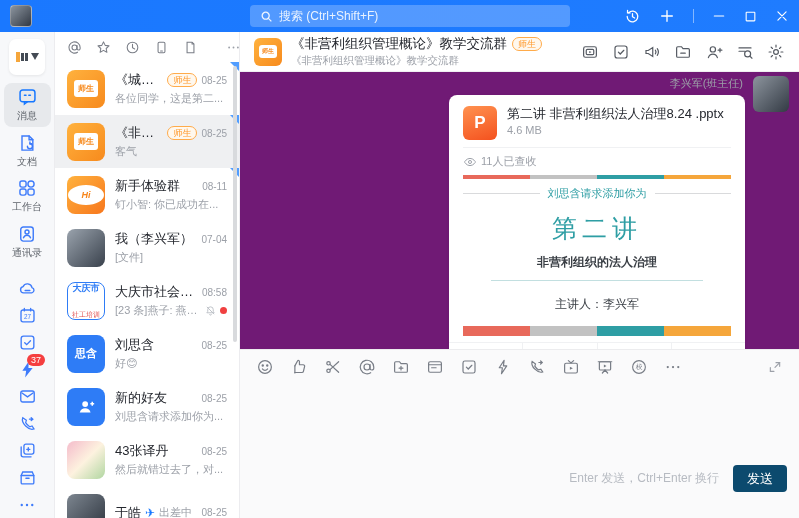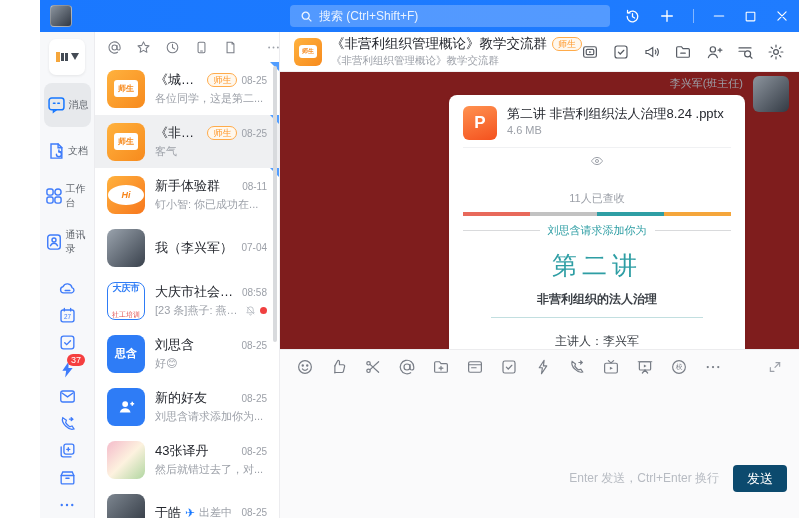--- a/index.html
+++ b/index.html
@@ -1,39 +1,39 @@
 <!DOCTYPE html>
 <html><head>
 <meta charset="utf-8">
 <style>
   * { margin:0; padding:0; box-sizing:border-box; }
   html,body { width:799px; height:518px; overflow:hidden; }
   body { font-family:"Liberation Sans","DejaVu Sans",sans-serif; background:#fff; color:#24272e; }
-  .window { width:799px; height:518px; display:flex; flex-direction:column;padding-left:40px; }
+  .window { width:799px; height:518px; display:flex; flex-direction:column; }
 
   
   .topbar { height:32px; background:linear-gradient(90deg,#1a78ff,#1f7cff); display:flex; align-items:center; padding:0 10px; flex-shrink:0; }
   .tb-avatar { width:22px; height:22px; border-radius:4px; background:linear-gradient(135deg,#8b949e,#313843); border:1px solid rgba(255,255,255,.4); }
   .tb-search { margin-left:218px; width:320px; height:22px; border-radius:4px; background:rgba(255,255,255,.24); display:flex; align-items:center; gap:6px; padding:0 10px; color:rgba(255,255,255,.88); font-size:12px; }
   .tb-right { margin-left:auto; display:flex; align-items:center; gap:18px; }
   .tb-right .icon { display:flex; align-items:center; }
   .tb-divider { width:1px; height:14px; background:rgba(255,255,255,.45); }
 
   
   .app-body { flex:1; display:flex; min-height:0; }
 
   
   .rail { width:55px; background:#f7f8fa; border-right:1px solid #ececef; display:flex; flex-direction:column; align-items:center; padding-top:7px; flex-shrink:0; }
   .org-logo { width:36px; height:36px; background:#fff; border-radius:7px; box-shadow:0 1px 3px rgba(0,0,0,.08); display:flex; align-items:center; justify-content:center; gap:1px; margin-bottom:8px; }
   .org-logo i { display:block; }
   .logo-bar1 { width:4px; height:10px; background:#f5a63b; }
   .logo-bar2 { width:3px; height:8px; background:#434a54; }
   .logo-bar3 { width:3px; height:8px; background:#434a54; }
   .logo-wifi { width:0; height:0; border-left:4px solid transparent; border-right:4px solid transparent; border-top:7px solid #434a54; margin-left:2px; }
-  .rail-item { width:47px; height:44px; border-radius:8px; display:flex; flex-direction:row; align-items:center; justify-content:center; gap:2px; margin-bottom:2px; cursor:pointer; }
+  .rail-item { width:47px; height:44px; border-radius:8px; display:flex; flex-direction:column; align-items:center; justify-content:center; gap:2px; margin-bottom:2px; cursor:pointer; }
   .rail-item.active { background:#e7e9ec; }
   .rail-item .lbl { font-size:10px; color:#5f646b; }
   .rail-tools { margin-top:9px; display:flex; flex-direction:column; align-items:center; }
   .rail-tool { height:27px; display:flex; align-items:center; justify-content:center; position:relative; width:40px; cursor:pointer; }
   .flash-badge { position:absolute; top:-2px; left:20px; background:#f53f3f; color:#fff; font-size:9px; line-height:12px; padding:0 4px; border-radius:8px; }
 
   
   .chatlist { width:185px; background:#fff; border-right:1px solid #ececef; display:flex; flex-direction:column; flex-shrink:0; position:relative; }
   .cl-toolbar { height:30px; display:flex; align-items:center; gap:14px; padding:0 12px; flex-shrink:0; }
   .cl-toolbar .spacer { flex:1; }
@@ -71,33 +71,33 @@
   .chat-header { height:40px; background:#fff; border-bottom:1px solid #efeff1; display:flex; align-items:center; padding:0 8px 0 14px; gap:9px; flex-shrink:0; }
   .ch-avatar { width:28px; height:28px; border-radius:6px; }
   .ch-avatar .book { width:18px; height:13px; font-size:6px; }
   .ch-titles { min-width:0; }
   .ch-title-row { display:flex; align-items:center; gap:5px; }
   .ch-title { font-size:13.5px; color:#24272e; white-space:nowrap; }
   .ch-sub { font-size:10.5px; color:#9ca0a8; margin-top:1px; white-space:nowrap; }
   .ch-icons { margin-left:auto; display:flex; align-items:center; gap:13px; padding-right:6px; }
   .ch-icons .icon { cursor:pointer; display:flex; }
 
-  .messages { flex:1; background:#7f1d1d; position:relative; overflow:hidden; }
+  .messages { flex:1; background:#701a75; position:relative; overflow:hidden; }
   .msg-row { position:absolute; top:4px; right:10px; display:flex; gap:8px; align-items:flex-start; }
   .msg-col { display:flex; flex-direction:column; align-items:flex-end; }
   .sender-name { font-size:11px; color:#9ca0a8; margin:0 2px 4px 0; }
   .msg-avatar { width:36px; height:36px; border-radius:6px; background:linear-gradient(135deg,#8d959e,#333a44); }
 
   .file-card { width:296px; background:#fff; border-radius:8px; box-shadow:0 1px 4px rgba(0,0,0,.06); overflow:hidden; }
   .card-file { display:flex; gap:10px; padding:11px 14px 7px; align-items:flex-start; cursor:pointer; }
   .ppt-icon { width:34px; height:34px; border-radius:6px; background:linear-gradient(160deg,#ff9250,#f4511e); color:#fff; font-weight:bold; font-size:17px; display:flex; align-items:center; justify-content:center; flex-shrink:0; }
   .file-name { font-size:13px; color:#24272e; line-height:1.25; }
   .file-size { font-size:11px; color:#9ca0a8; margin-top:2px; }
   .card-divider { height:1px; background:#f0f1f3; margin:0 14px; }
-  .card-read { display:flex; align-items:center; gap:23px; padding:6px 14px; color:#9ca0a8; font-size:11px; cursor:pointer;flex-direction:column; }
+  .card-read { display:flex; align-items:center; gap:4px; padding:6px 14px; color:#9ca0a8; font-size:11px; cursor:pointer; }
   .slide { margin:0 14px 6px; }
   .cbar { display:flex; height:4px; }
   .cbar.thick { height:10px; }
   .cbar i { flex:1; display:block; }
   .slide-course { display:flex; align-items:center; gap:8px; color:#2e9ea4; font-size:11px; margin-top:7px; white-space:nowrap; }
   .slide-course::before, .slide-course::after { content:""; height:1px; background:#d9dadc; flex:1; }
   .slide-title { text-align:center; color:#2e9ea4; font-size:25px; letter-spacing:5px; margin:11px 0 9px; }
   .slide-sub { text-align:center; color:#3a3f45; font-size:12px; font-weight:bold; }
   .slide-line { height:1px; background:#c2dfe0; margin:9px 28px 0; }
   .slide-speaker { text-align:center; color:#3a3f45; font-size:12px; margin:15px 0 13px; }
@@ -372,20 +372,23 @@
           </div>
         </div>
 
         <div class="cl-item">
           <div class="avatar av-photo-man"></div>
           <div class="cl-main">
             <div class="cl-top">
               <span class="cl-title">我（李兴军）</span>
               <span class="cl-time">07-04</span>
             </div>
+            <div class="cl-preview">
+                <span class="txt">[文件]</span>
+              </div>
           </div>
         </div>
 
         <div class="cl-item">
           <div class="avatar av-daqing">
             <span class="l1">大庆市</span>
             <span class="l2">社工培训</span>
           </div>
           <div class="cl-main">
             <div class="cl-top">

